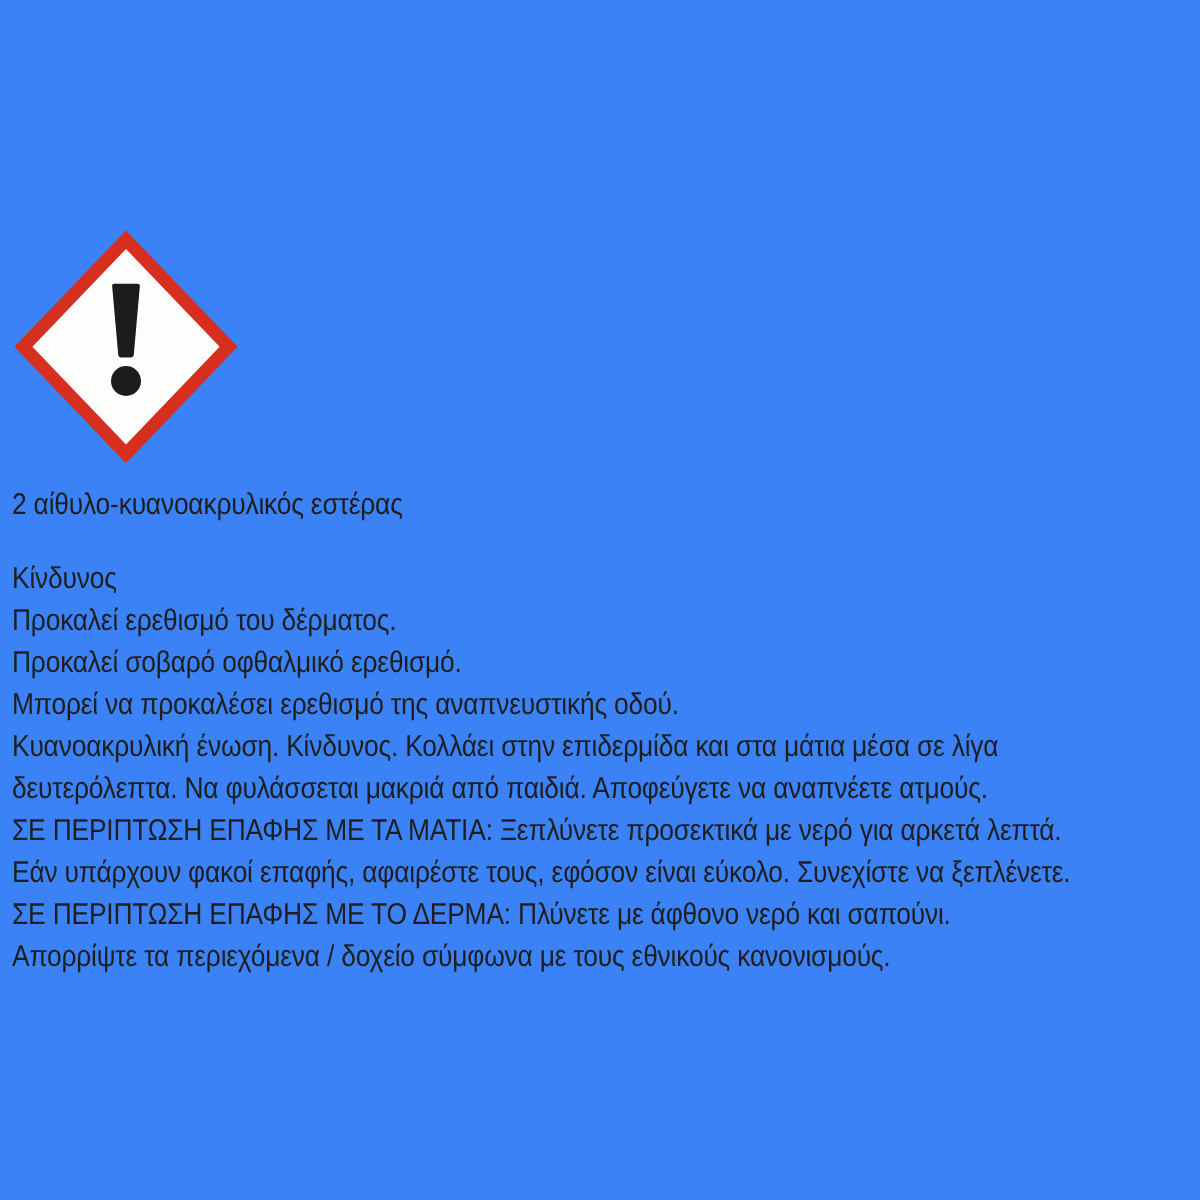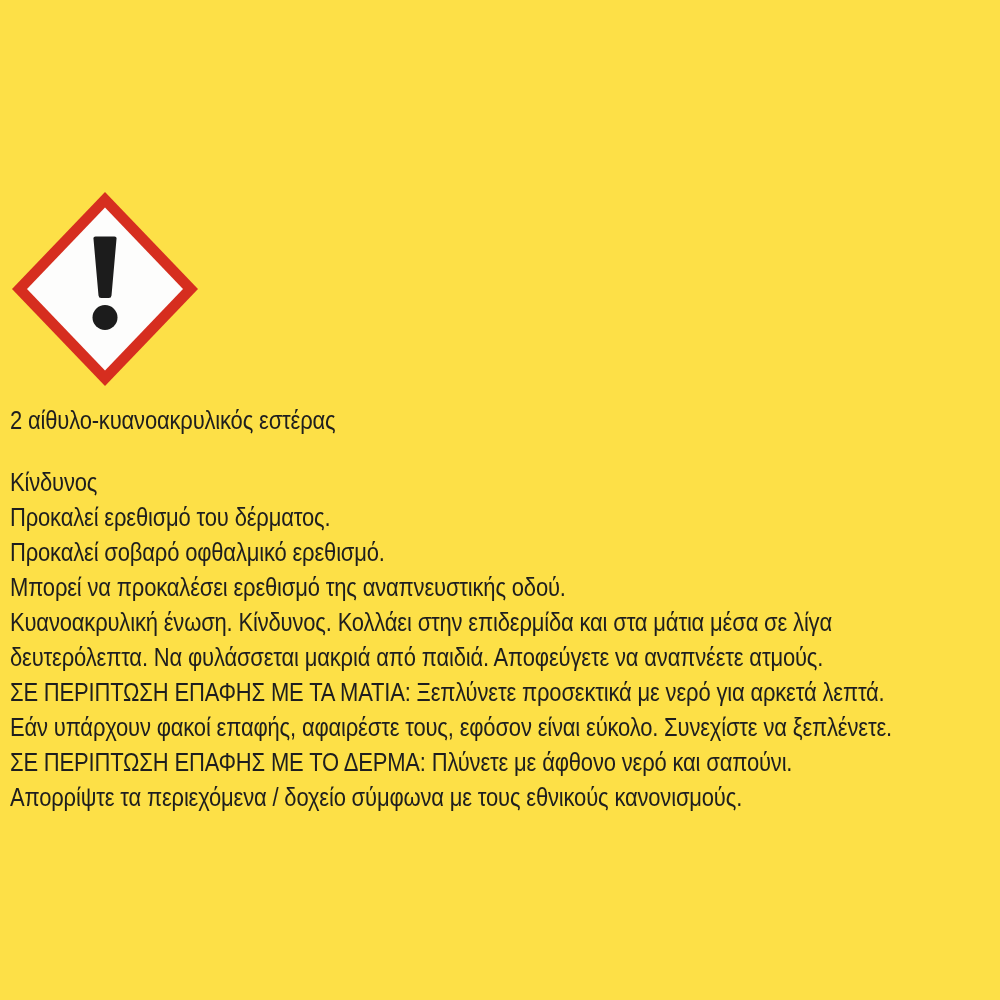--- a/index.html
+++ b/index.html
@@ -4,21 +4,21 @@
 <style>
   html, body {
     margin: 0;
     padding: 0;
     background: #ffffff;
   }
   .page {
     position: relative;
     width: 1000px;
     height: 1000px;
-    background: #fde047;
+    background: #3b82f6;
     overflow: hidden;
     font-family: "Liberation Sans", sans-serif;
   }
   .pictogram {
     position: absolute;
     left: 10px;
     top: 190px;
     width: 190px;
     height: 198px;
   }

